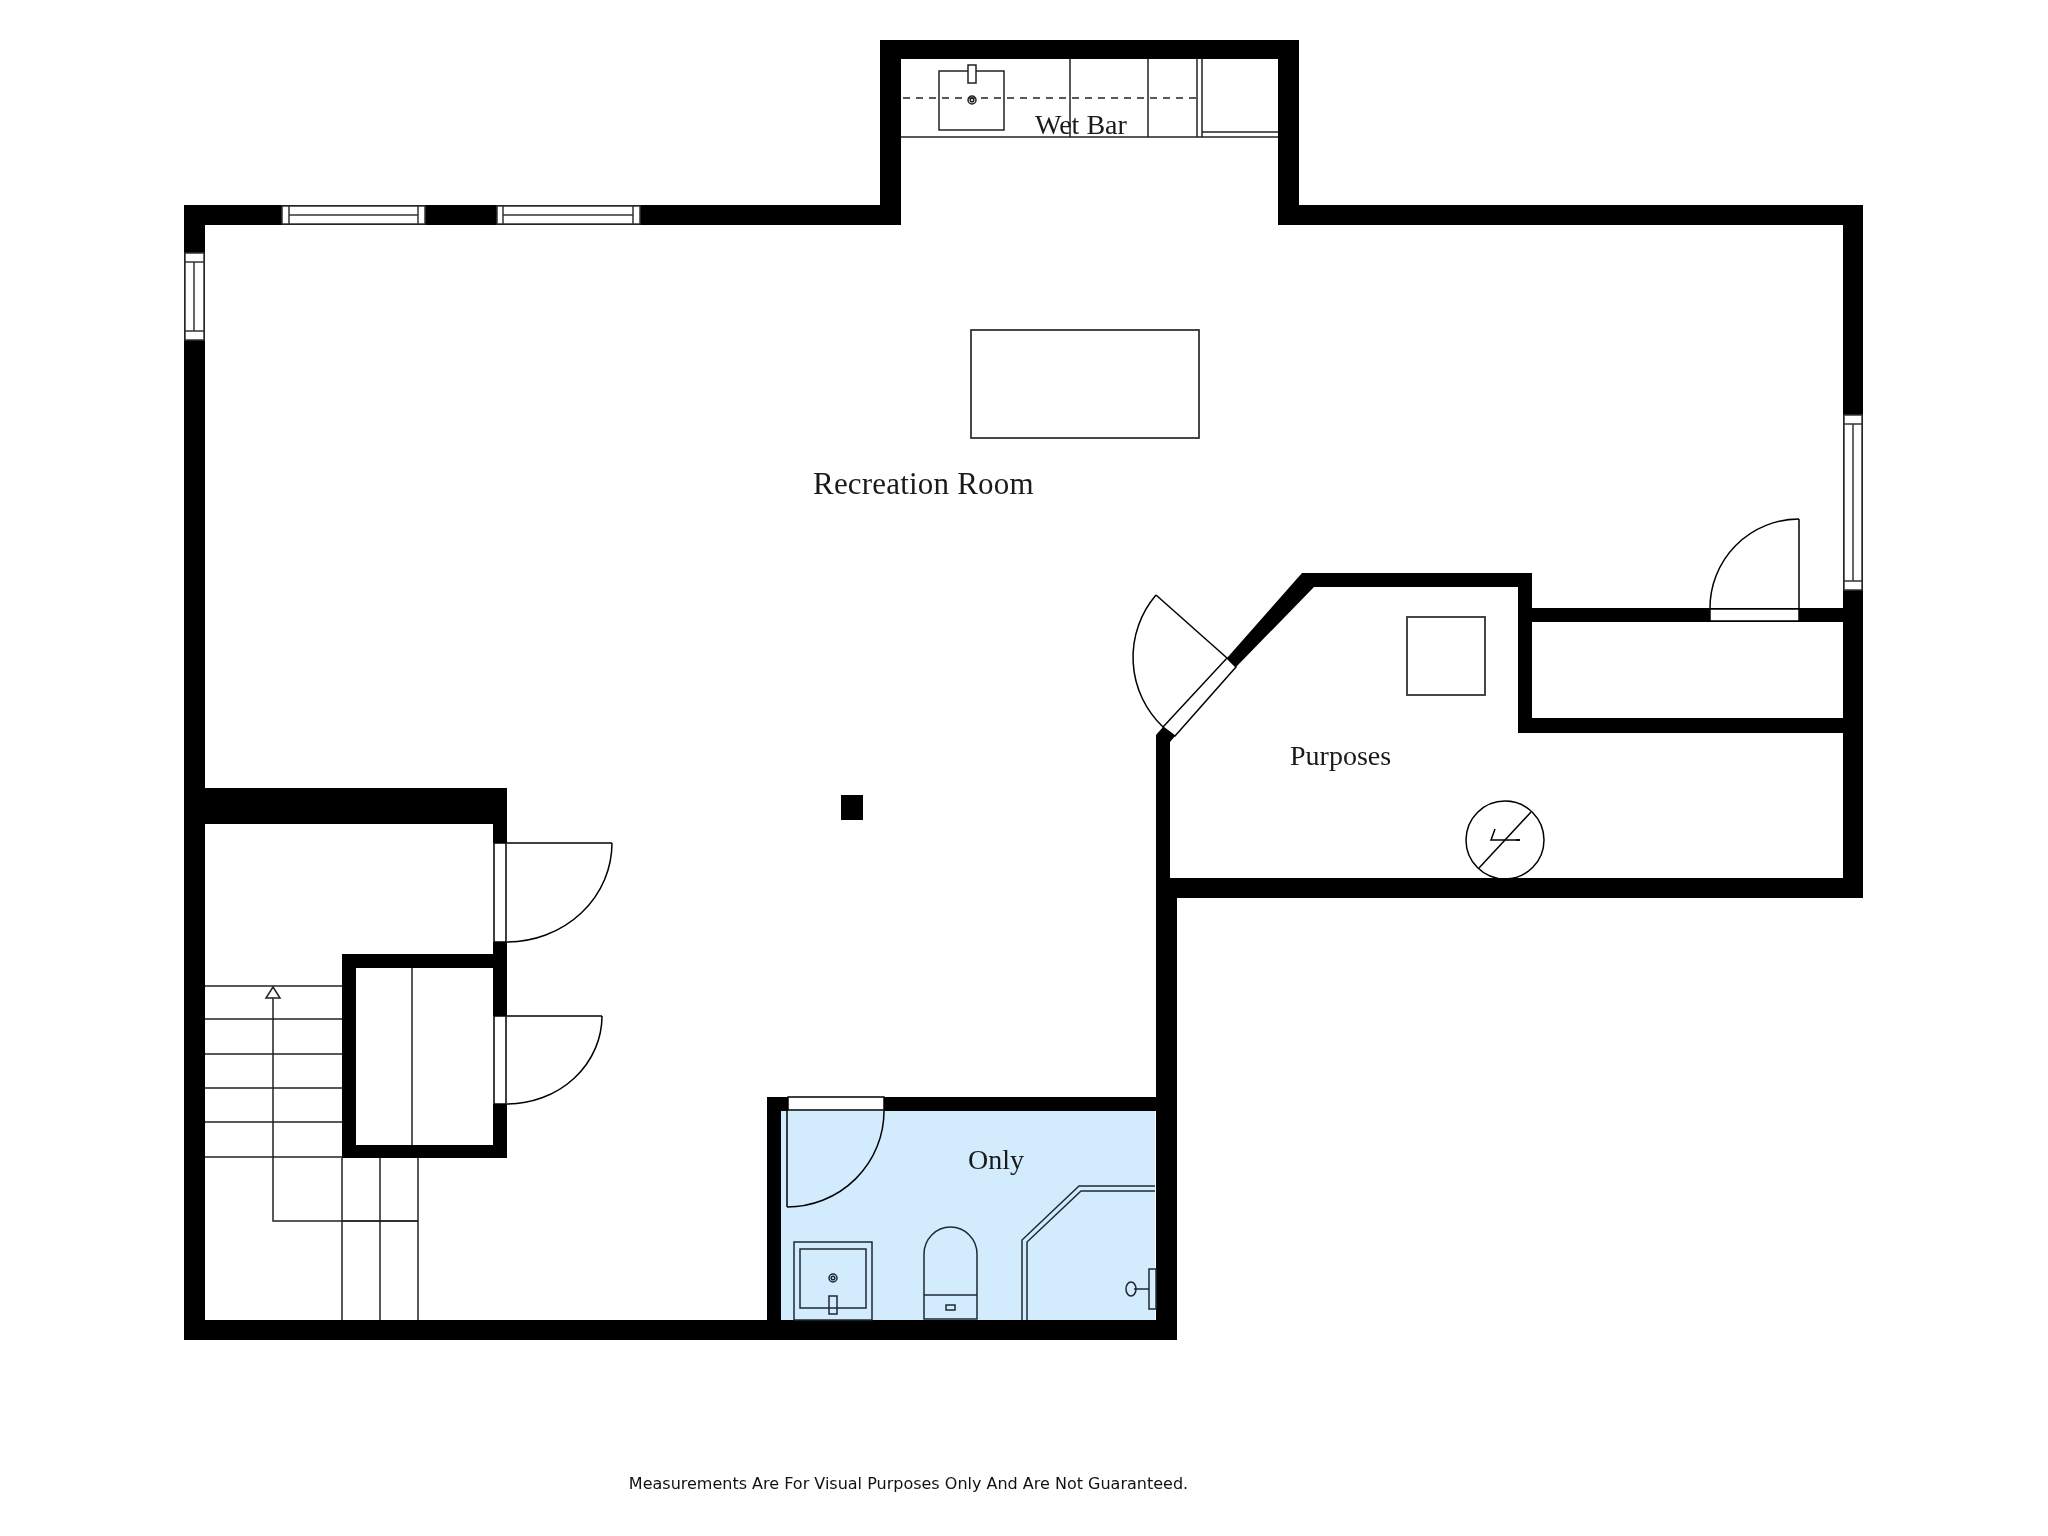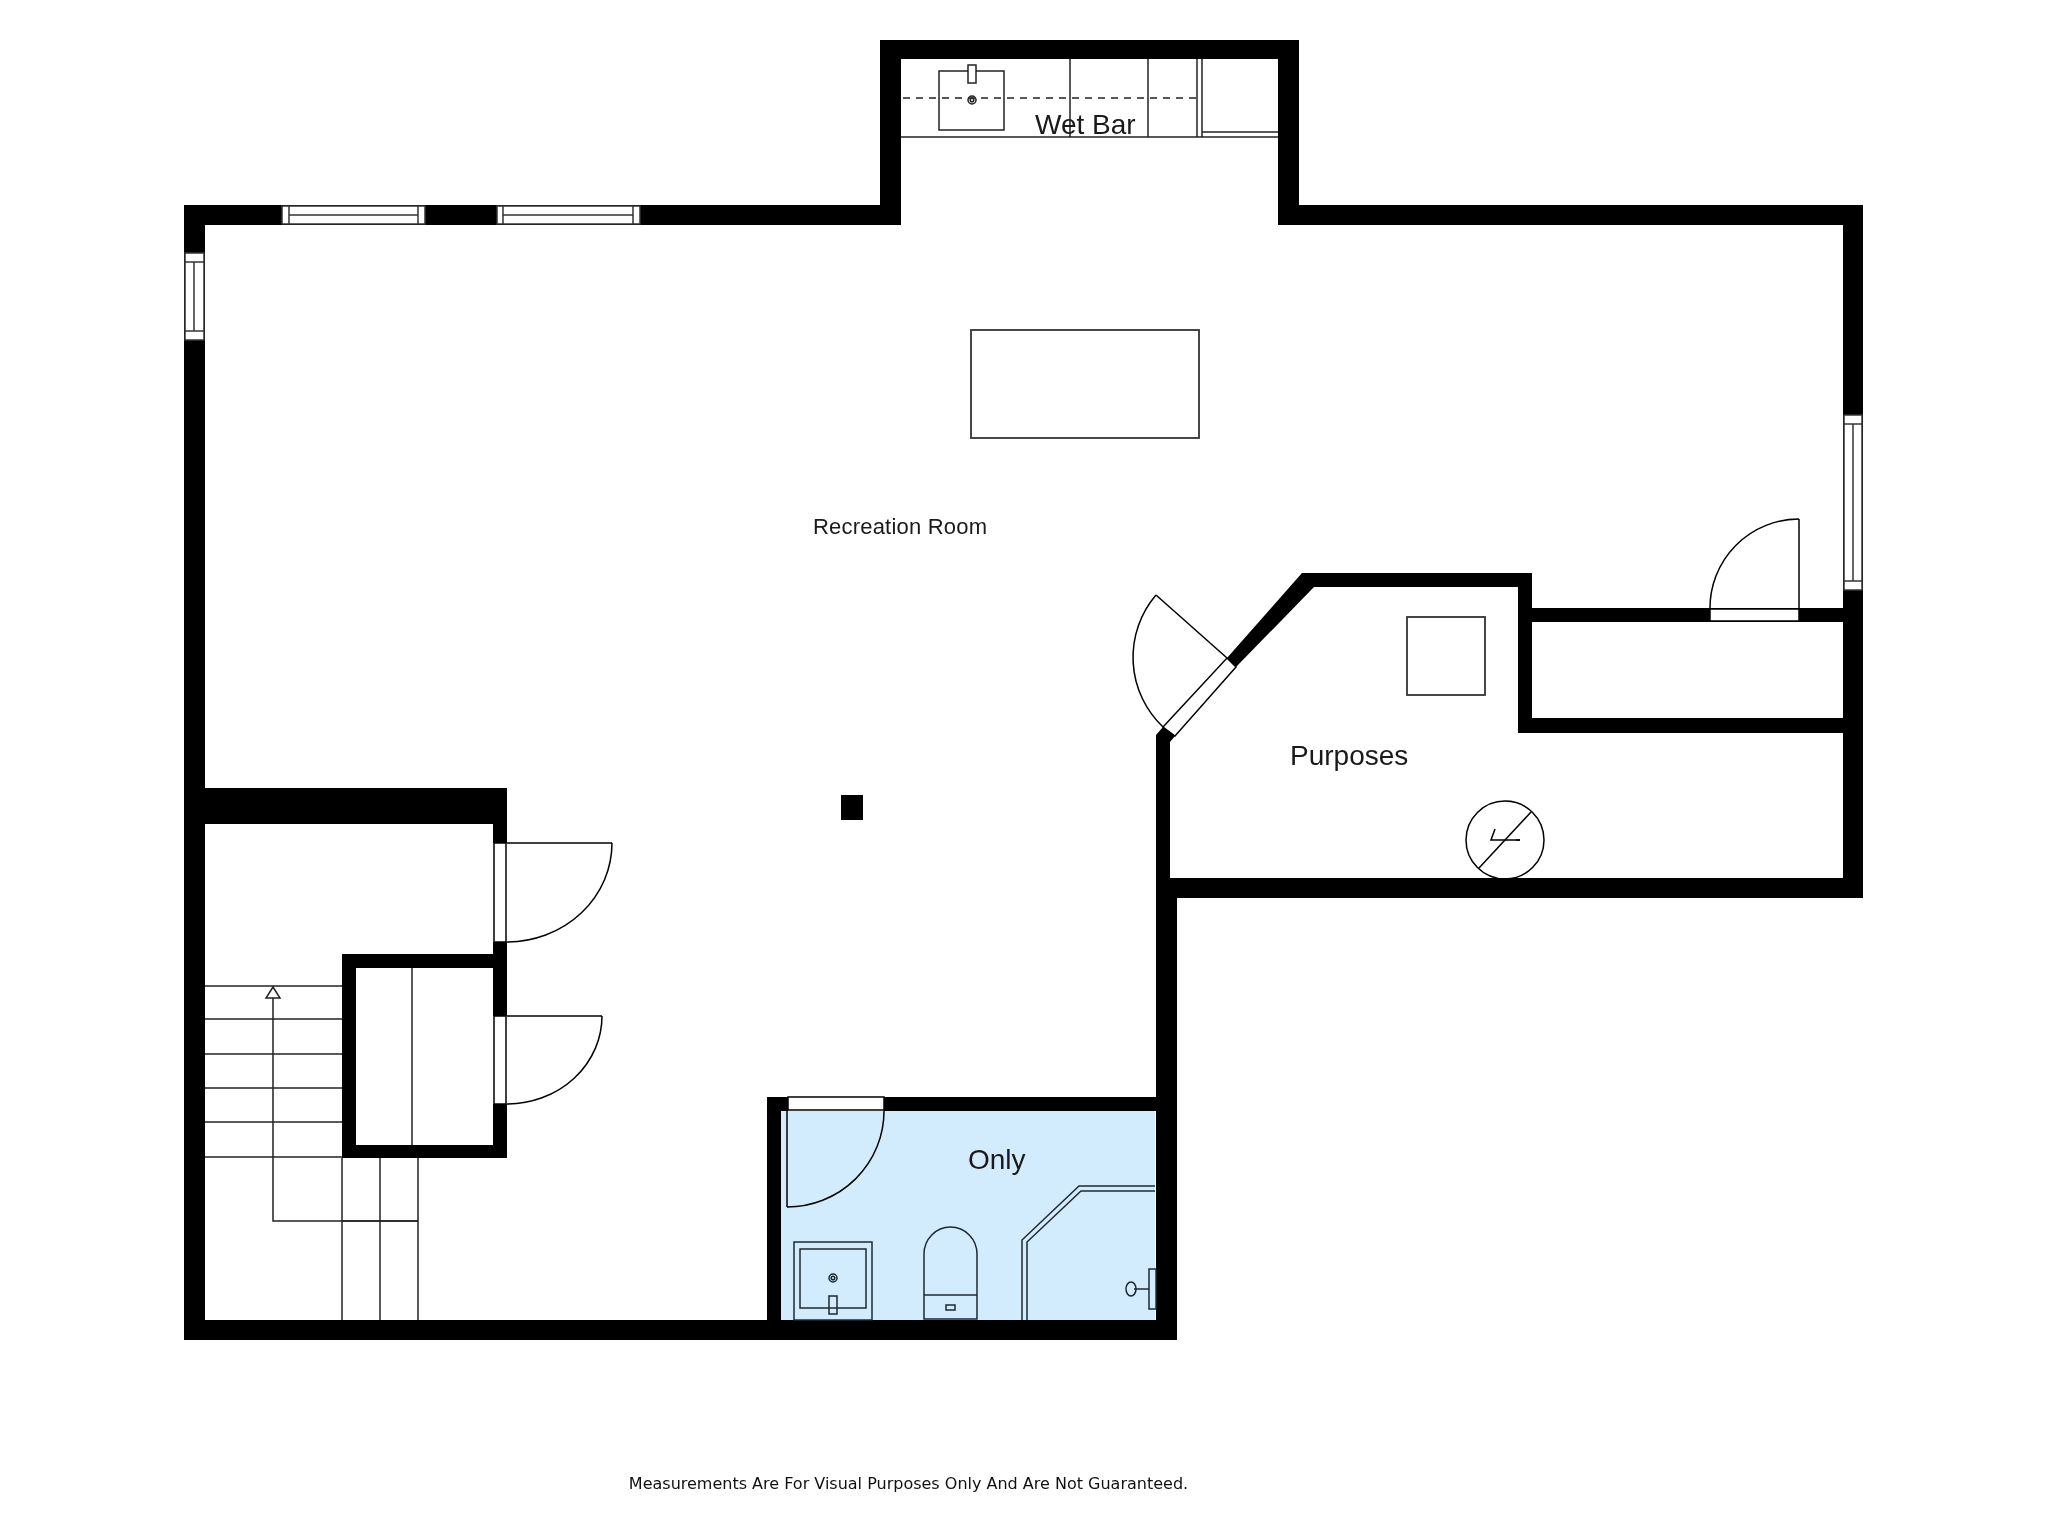--- a/index.html
+++ b/index.html
@@ -1,19 +1,19 @@
 <!DOCTYPE html>
 <html><head>
 <meta charset="utf-8">
 <style>
   html, body { margin: 0; padding: 0; background: #ffffff; }
   body { width: 2048px; height: 1536px; position: relative; overflow: hidden; font-family: "DejaVu Sans", sans-serif; }
   #plan { position: absolute; left: 0; top: 0; width: 2048px; height: 1536px; }
-  .room-label { position: absolute; font-family: Liberation Sans, sans-serif; color: #1a1a1a; white-space: nowrap; line-height: 1; }
-  .lbl-rec { left: 813px; top: 516px; font-size: 22px; letter-spacing: 0.2px; }
+  .room-label { position: absolute; font-family: Liberation Serif, serif; color: #1a1a1a; white-space: nowrap; line-height: 1; }
+  .lbl-rec { left: 813px; top: 468px; font-size: 31px; letter-spacing: 0.2px; }
   .lbl-wet { left: 1035px; top: 111px; font-size: 28px; }
   .lbl-util { left: 1290px; top: 742px; font-size: 28px; }
   .lbl-bath { left: 968px; top: 1146px; font-size: 28px; }
   .footer { position: absolute; left: 0; width: 1817px; top: 1474px; text-align: center; font-size: 16px; color: #111111; font-family: "DejaVu Sans", sans-serif; }
 </style>
 </head>
 <body>
 
 <svg id="plan" viewBox="0 0 2048 1536" xmlns="http://www.w3.org/2000/svg">
 

